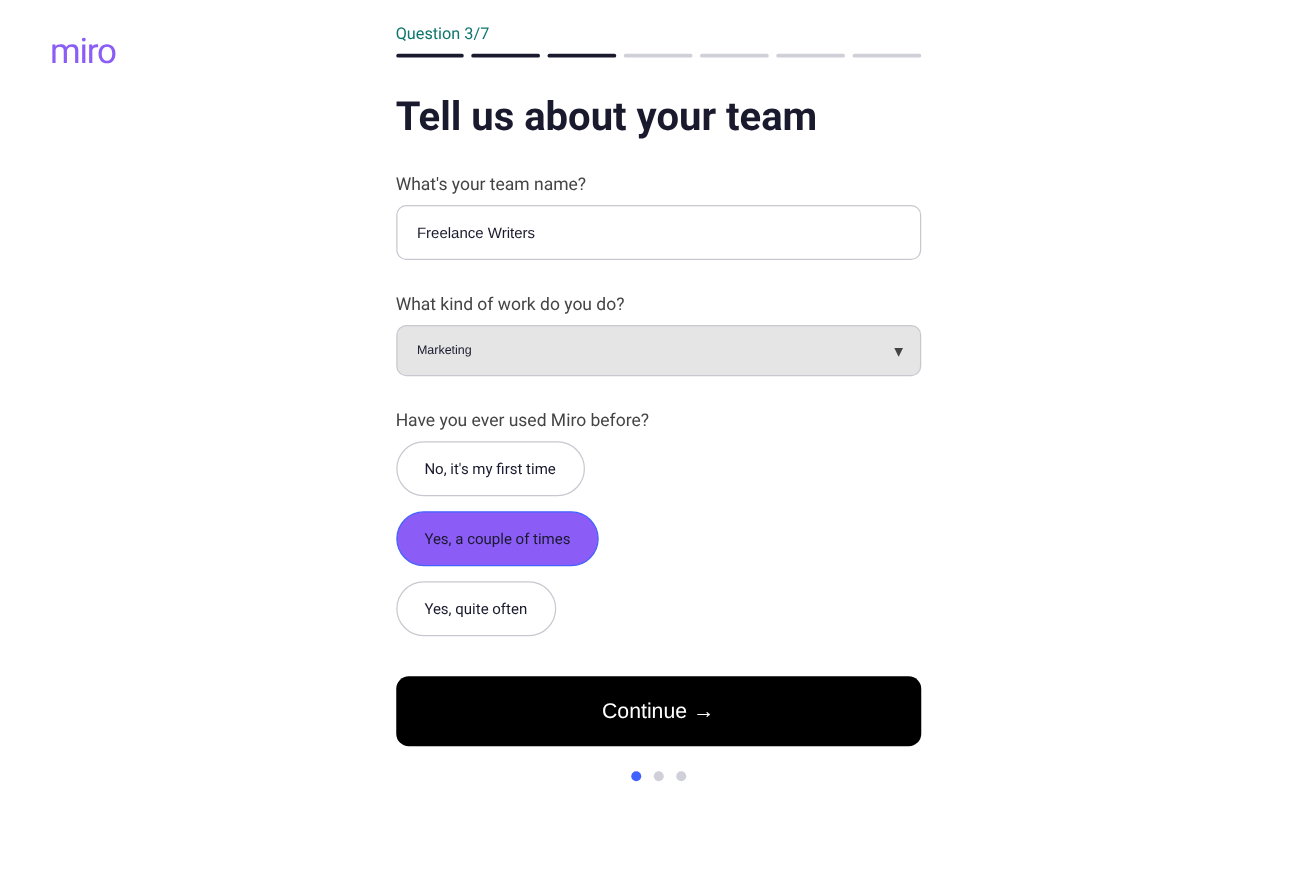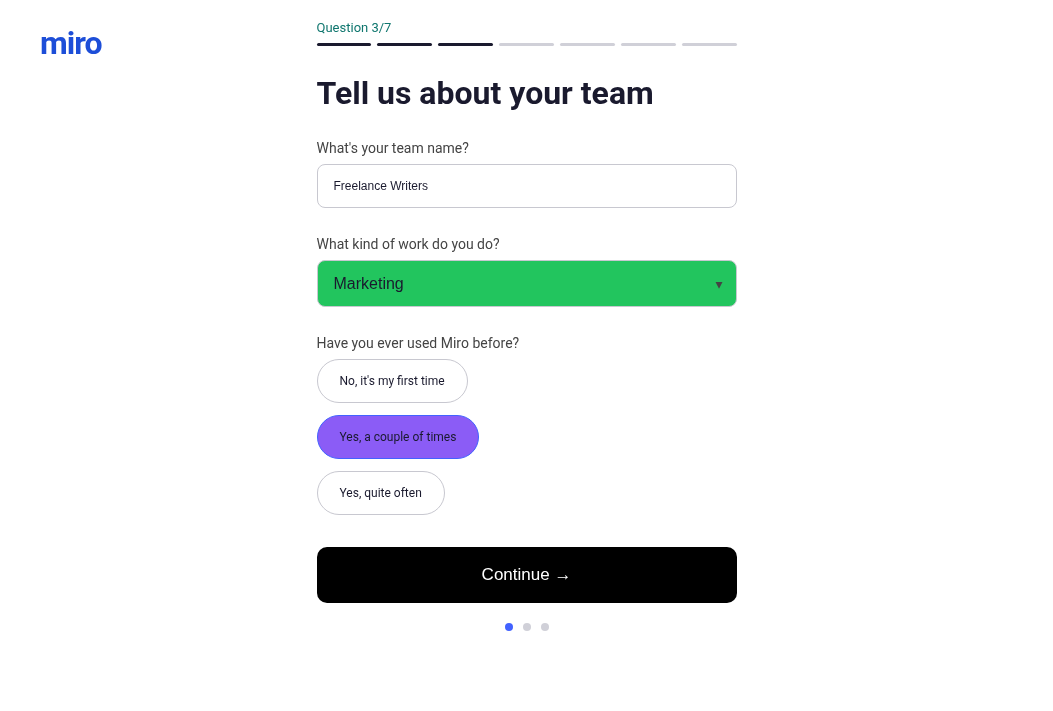--- a/index.html
+++ b/index.html
@@ -15,23 +15,23 @@
       width: 1053px;
       height: 711px;
       overflow: hidden;
       position: relative;
     }
 
     .logo {
       position: absolute;
       top: 24px;
       left: 40px;
-      font-size: 32px;
-      font-weight: 700;
-      color: #1d4ed8;
+      font-size: 28px;
+      font-weight: 400;
+      color: #8b5cf6;
       letter-spacing: -1px;
     }
 
     .main-content {
       position: absolute;
       top: 20px;
       left: 50%;
       transform: translateX(-50%);
       width: 420px;
     }
@@ -96,23 +96,23 @@
     .select-wrapper {
       position: relative;
       width: 100%;
     }
 
     .select-input {
       width: 100%;
       padding: 14px 40px 14px 16px;
       border: 1.5px solid #c8c8d0;
       border-radius: 8px;
-      font-size: 16px;
-      color: #1a1a2e;
-      background: #22c55e;
+      font-size: 10px;
+      color: #1a1a2e;
+      background: #e5e5e5;
       appearance: none;
       -webkit-appearance: none;
       cursor: pointer;
       outline: none;
     }
 
     .select-chevron {
       position: absolute;
       right: 14px;
       top: 50%;

